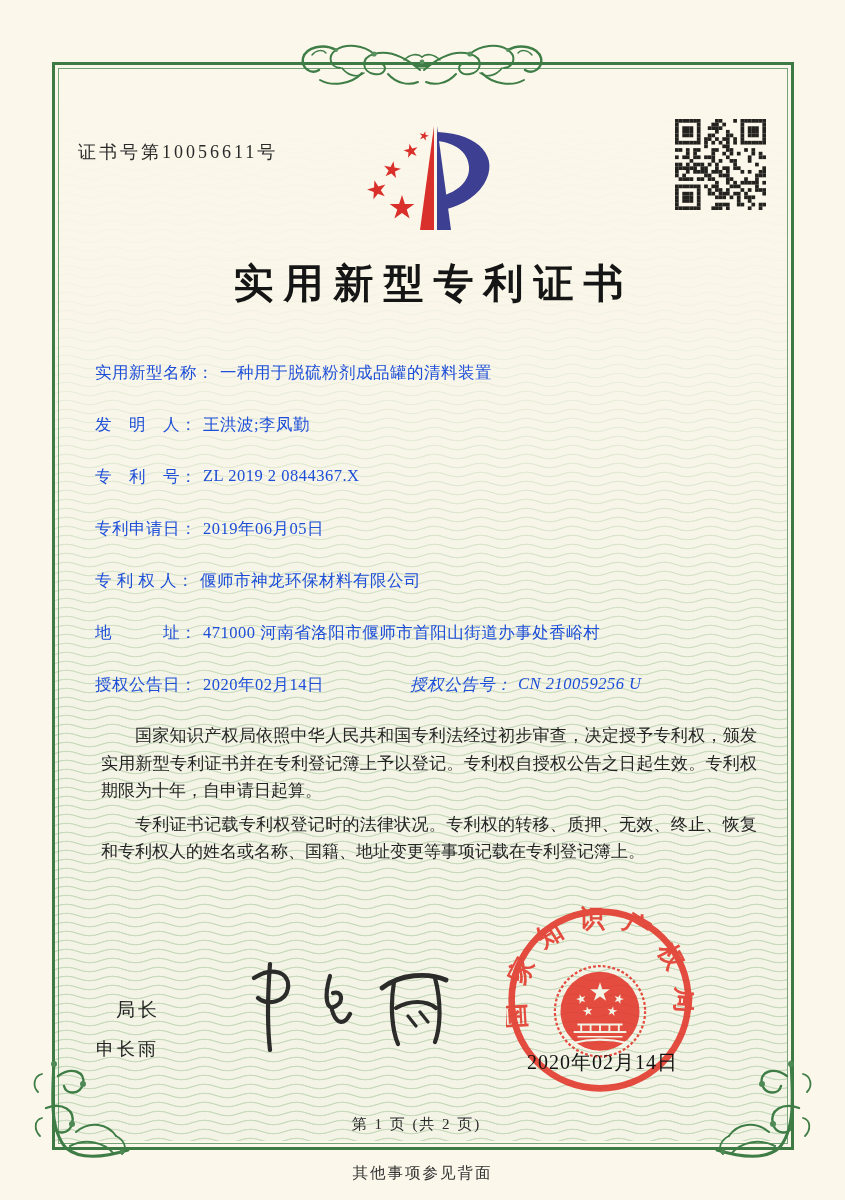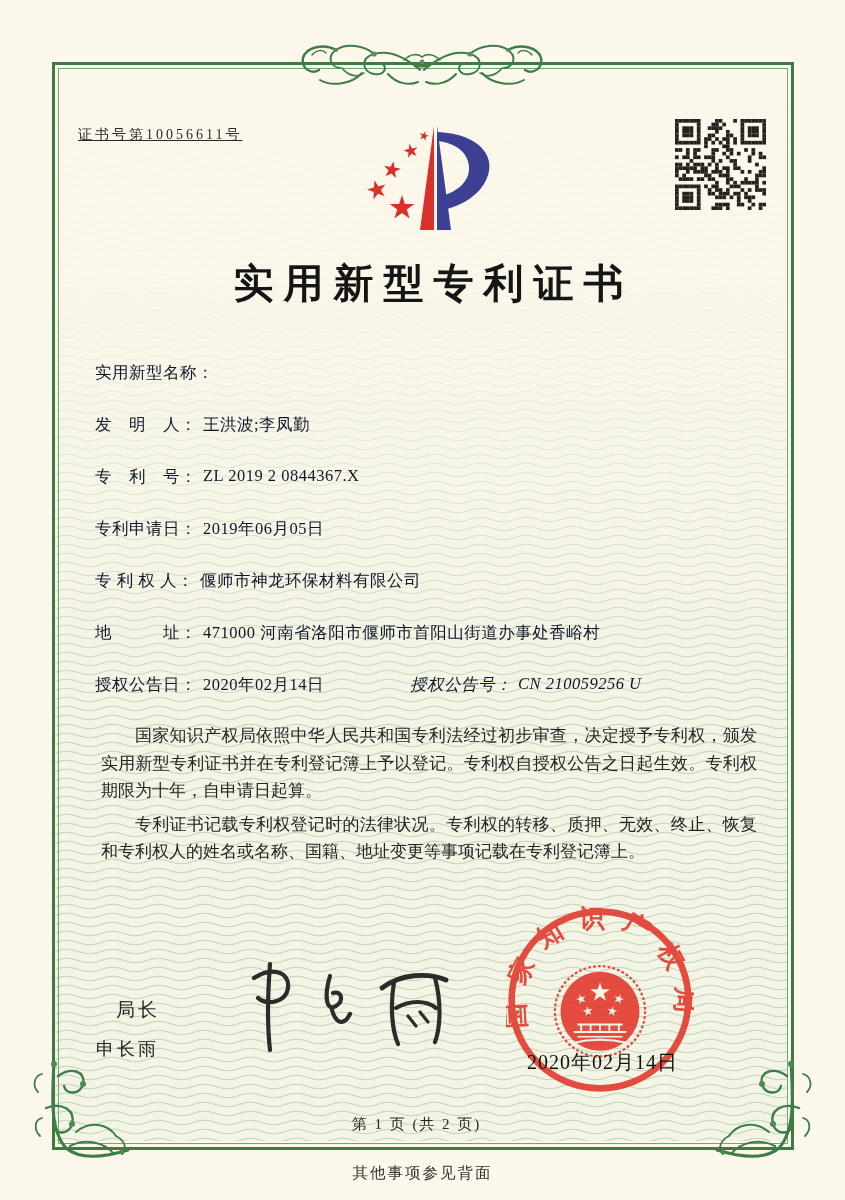--- a/index.html
+++ b/index.html
@@ -16,32 +16,32 @@
   .frame-outer{
     left:52px;top:62px;width:736px;height:1082px;
     border:3px solid #3e7b44;
   }
   .frame-inner{
     position:absolute;inset:3px;
     border:1px solid #74a377;
   }
 
   .cert-no{
-    left:78px;top:126px;
-    font-size:14px;letter-spacing:3px;color:#2a2a2a;text-decoration:underline;
+    left:78px;top:140px;
+    font-size:18px;letter-spacing:3px;color:#2a2a2a;
   }
 
   .title{
     left:12px;right:0;top:256px;text-align:center;
     font-size:40px;font-weight:bold;letter-spacing:10px;
     padding-left:10px;color:#151515;
   }
 
   .fields{left:95px;top:362px;width:672px;}
-  .field-row{height:52px;display:flex;align-items:flex-start;font-size:16.5px;color:#0f172a;}
+  .field-row{height:52px;display:flex;align-items:flex-start;font-size:16.5px;color:#1d4ed8;}
   .field-label{white-space:pre;letter-spacing:.5px;}
   .field-value{margin-left:6px;letter-spacing:.5px;}
   .field-pair2{margin-left:86px;display:flex;font-style:italic;}
 
   .paragraphs{left:95px;top:716px;width:668px;font-size:17px;line-height:1.62;color:#242424;text-align:justify;}
   .paragraphs p{margin:6px;text-indent:2em;}
 
   .issuer-title{left:96px;top:997px;font-size:19px;letter-spacing:3px;color:#222;margin-left:20px;}
   .issuer-name{left:96px;top:1037px;font-size:18px;letter-spacing:3px;color:#222;}
 
@@ -449,20 +449,21 @@
       <rect x="14" y="24" width="1.02" height="1.02" fill="#23221f"></rect>
       <rect x="20" y="24" width="1.02" height="1.02" fill="#23221f"></rect>
       <rect x="23" y="24" width="1.02" height="1.02" fill="#23221f"></rect>
     </svg>
 
   <div class="abs title">实用新型专利证书</div>
 
   <div class="abs fields">
     <div class="field-row">
       <span class="field-label">实用新型名称：</span>
+      <span class="field-value">一种用于脱硫粉剂成品罐的清料装置</span>
     </div>
     <div class="field-row">
       <span class="field-label">发　明　人：</span>
       <span class="field-value">王洪波;李凤勤</span>
     </div>
     <div class="field-row">
       <span class="field-label">专　利　号：</span>
       <span class="field-value">ZL 2019 2 0844367.X</span>
     </div>
     <div class="field-row">

